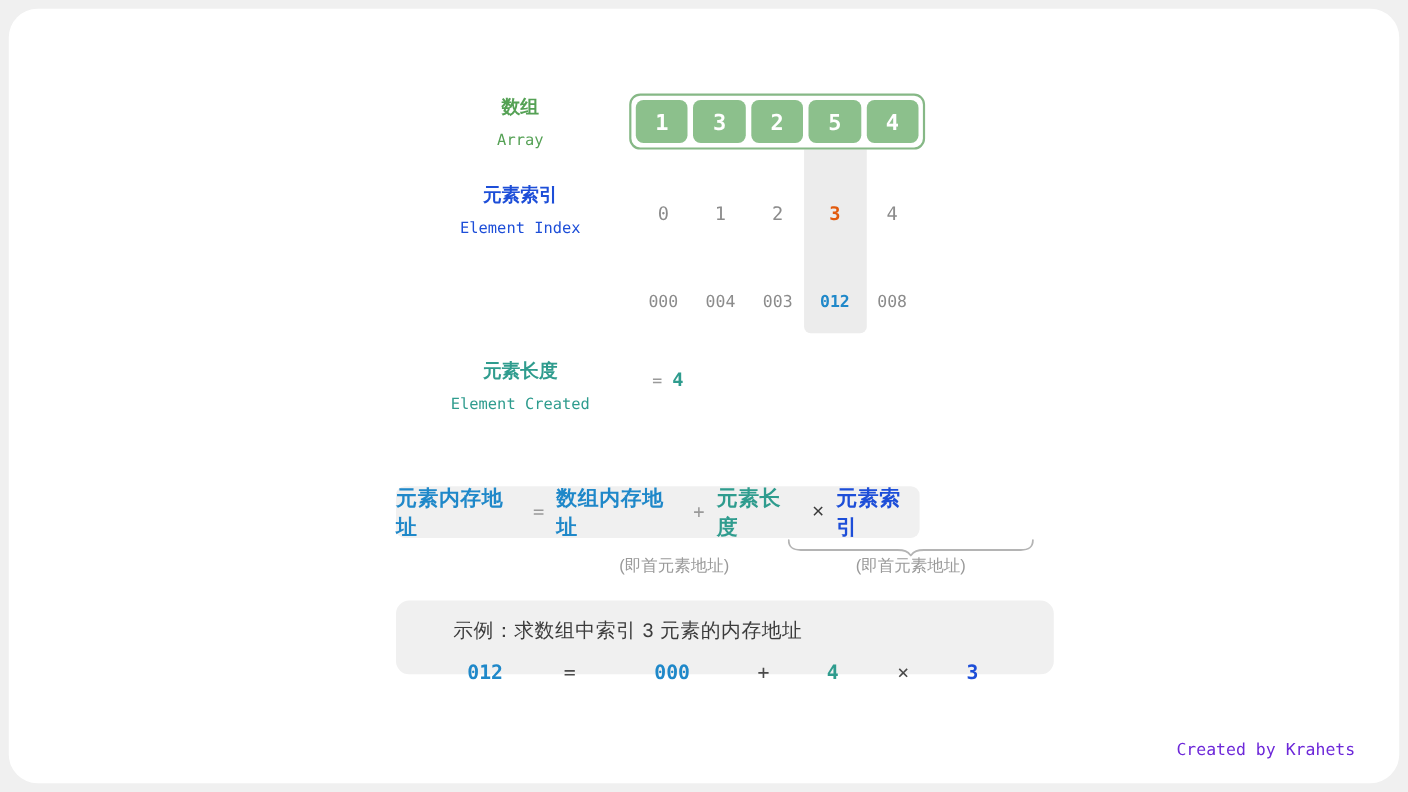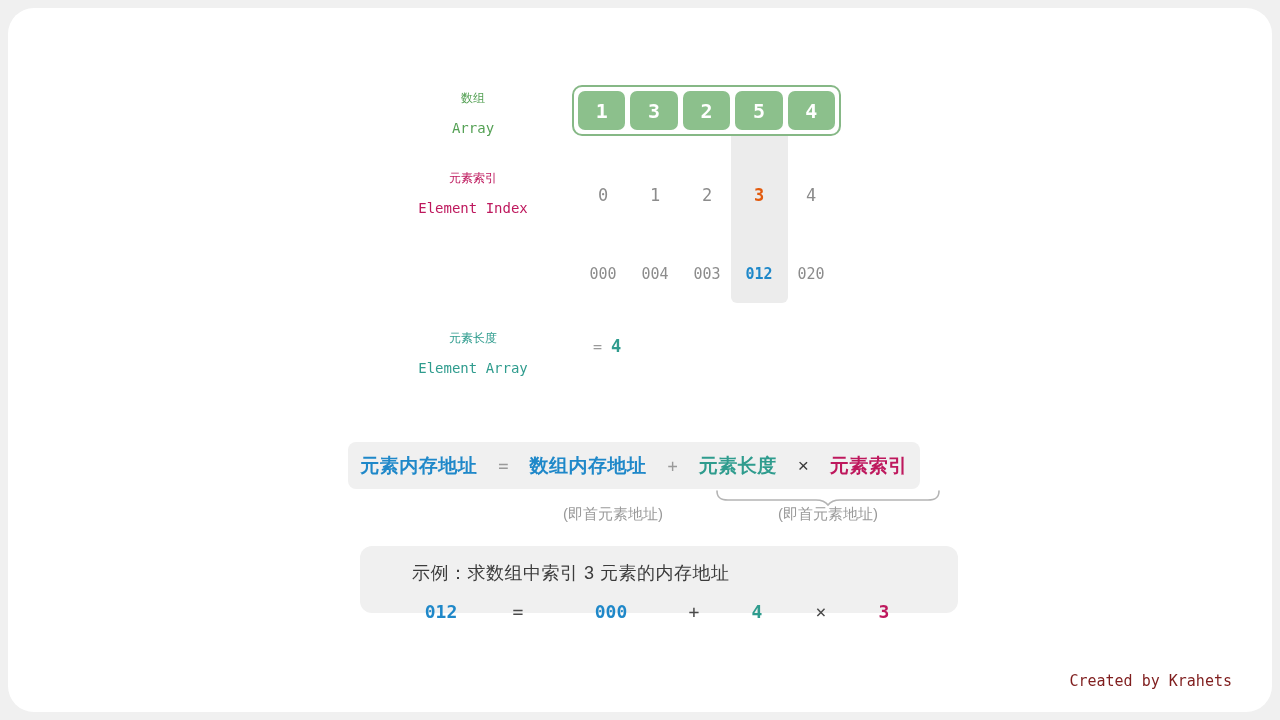--- a/index.html
+++ b/index.html
@@ -10,24 +10,24 @@
     position:relative;
     overflow:hidden;
   }
   .card {
     position:absolute; left:8px; top:8px; width:1264px; height:704px;
     background:#ffffff; border-radius:26px;
   }
 
   
   .label { position:absolute; width:240px; left:345px; text-align:center; }
-  .label .zh { font-size:12px; font-weight:normal; line-height:18px; }
+  .label .zh { font-size:17px; font-weight:bold; line-height:18px; }
   .label .en { font-family:"DejaVu Sans Mono", monospace; font-size:14px; line-height:15px; margin-top:14px;text-align:center; }
   .green  { color:#55a155; }
-  .orange { color:#be185d; }
+  .orange { color:#1d4ed8; }
   .blue   { color:#1f88c9; }
   .teal   { color:#2f9c8e; }
 
   
   .hl-band {
     position:absolute; left:723px; top:128px; width:57px; height:167px;
     background:#ececec; border-radius:0 0 6px 6px; z-index:0;
   }
 
   
@@ -57,23 +57,23 @@
 
   .len-row {
     position:absolute; left:585px; top:328px; display:flex; gap:9px; align-items:baseline;
     font-family:"DejaVu Sans Mono", monospace;
   }
   .len-eq  { color:#9a9a9a; font-size:15px; }
   .len-val { color:#2f9c8e; font-size:17px; font-weight:bold; }
 
   
   .formula-box {
-    position:absolute; left:340px; top:434px; width:572px; height:47px;
+    position:absolute; left:352px; top:434px; width:476px; height:47px;
     background:#f0f0f0; border-radius:8px;
-    display:flex; align-items:center; justify-content:center; gap:21px;
+    display:flex; align-items:center; justify-content:center; gap:11px;
   }
   .ft { font-size:19px; font-weight:bold; letter-spacing:0.5px; }
   .op { font-size:17px; color:#9a9a9a; font-family:"DejaVu Sans Mono", monospace; }
   .times { font-size:19px; color:#3a3a3a; }
 
   .underbrace { position:absolute; left:708px; top:482px; z-index:1; }
   .note {
     position:absolute; top:497px; width:180px; text-align:center;
     color:#9a9a9a; font-size:15px;
   }
@@ -92,62 +92,62 @@
   .ex-tok {
     position:absolute; top:55px; width:60px; text-align:center;
     font-family:"DejaVu Sans Mono", monospace; font-size:18px; font-weight:bold;
   }
   .ex-op { color:#4a4a4a; font-weight:normal; }
   .e0 { left:51px; }  .e1 { left:128px; } .e2 { left:221px; } .e3 { left:304px; }
   .e4 { left:367px; } .e5 { left:431px; } .e6 { left:494px; }
 
   .credit {
     position:absolute; right:40px; bottom:22px;
-    font-family:"DejaVu Sans Mono", monospace; font-size:15px; color:#7f1d1d;
+    font-family:"DejaVu Sans Mono", monospace; font-size:15px; color:#6d28d9;
   }
 </style>
 </head>
 <body>
 
 <div class="card">
 
   <div class="hl-band"></div>
 
   <div class="label" style="top:81px">
     <div class="zh green">数组</div>
     <div class="en green">Array</div>
   </div>
   <div class="label" style="top:161px">
     <div class="zh orange">元素索引</div>
     <div class="en orange">Element Index</div>
   </div>
   <div class="label" style="top:321px">
     <div class="zh teal">元素长度</div>
-    <div class="en teal">Element Array</div>
+    <div class="en teal">Element Created</div>
   </div>
 
   <div class="array-box">
     <span class="cell">1</span>
     <span class="cell">3</span>
     <span class="cell">2</span>
     <span class="cell">5</span>
     <span class="cell">4</span>
   </div>
 
   <span class="num idx c0">0</span>
   <span class="num idx c1">1</span>
   <span class="num idx c2">2</span>
   <span class="num idx c3 hl">3</span>
   <span class="num idx c4">4</span>
 
   <span class="num addr c0">000</span>
   <span class="num addr c1">004</span>
   <span class="num addr c2">003</span>
   <span class="num addr c3 hl">012</span>
-  <span class="num addr c4">020</span>
+  <span class="num addr c4">008</span>
 
   <div class="len-row">
     <span class="len-eq">=</span>
     <span class="len-val">4</span>
   </div>
 
   <div class="formula-box">
     <span class="ft blue">元素内存地址</span>
     <span class="op">=</span>
     <span class="ft blue">数组内存地址</span>

